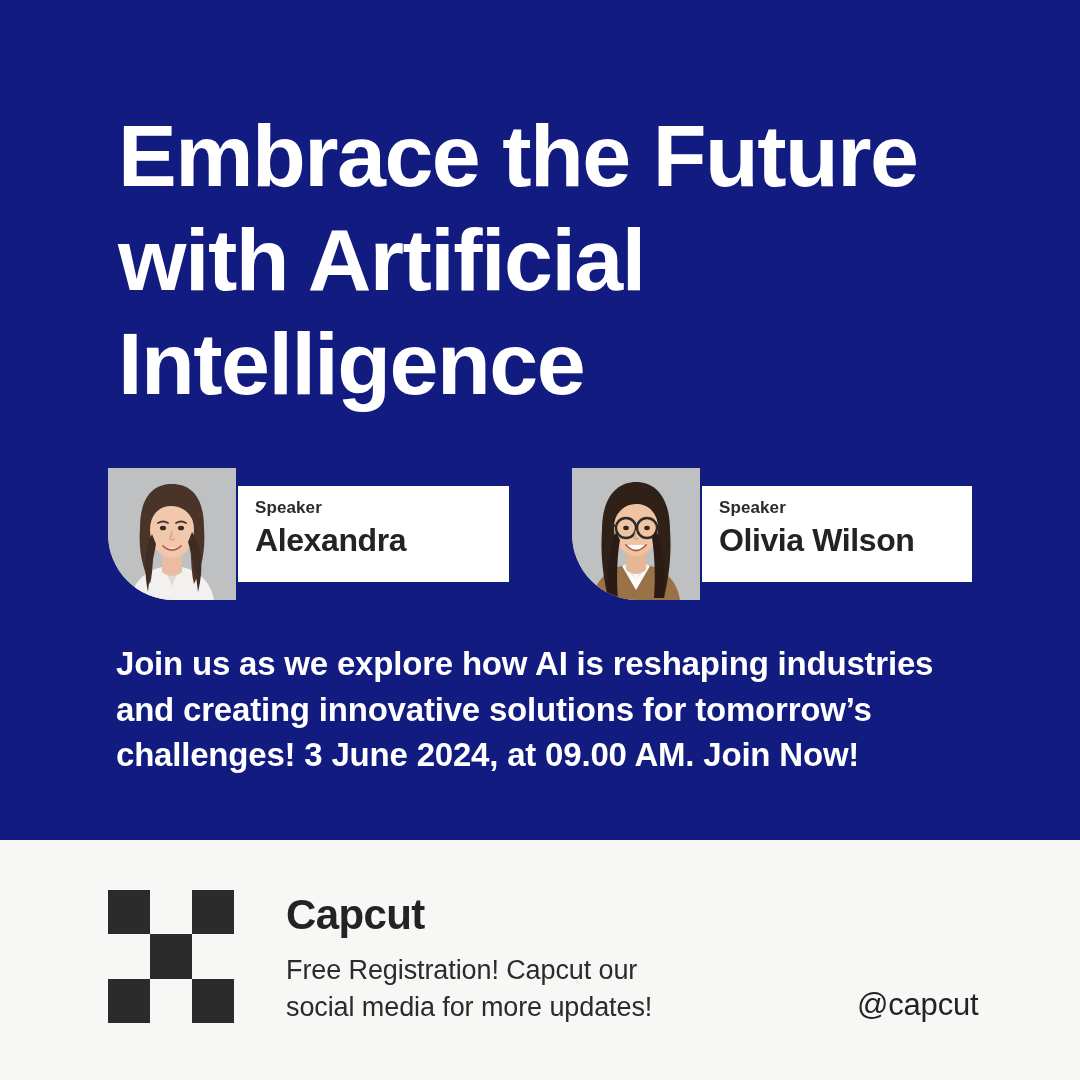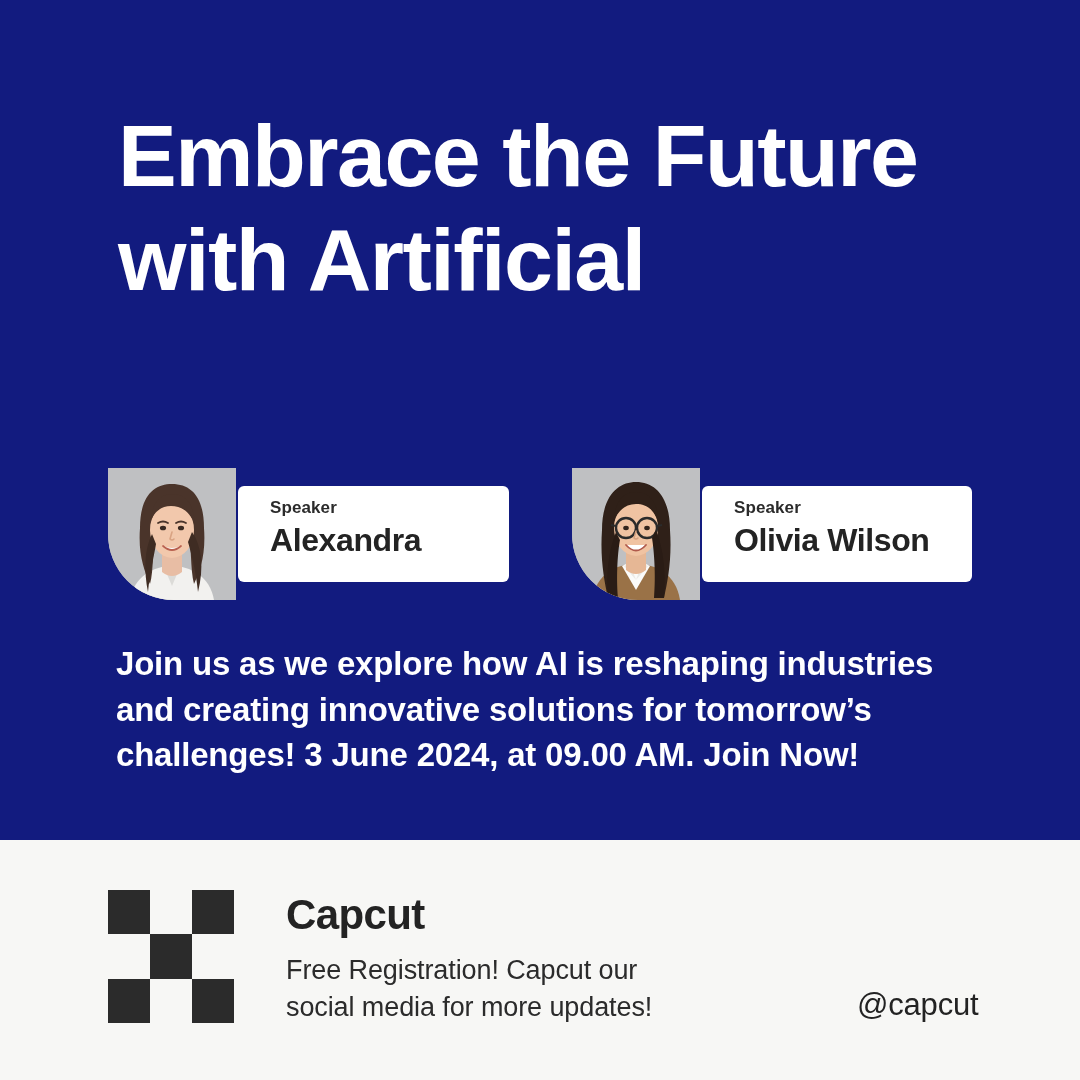--- a/index.html
+++ b/index.html
@@ -63,22 +63,21 @@
   .spk-photo svg { display:block; width:128px; height:132px; }
 
   .spk-card {
     position:absolute;
     top:18px;
     left:130px;
     right:0;
     height:96px;
     background:#ffffff;
     z-index:1;
-    padding:13px 0 0 32px;
-    border-radius:6px;
+    padding:13px 0 0 17px;
   }
   .spk-role {
     color:#2b2b2b;
     font-size:17px;
     font-weight:600;
     letter-spacing:0.1px;
     line-height:1.1;
   }
   .spk-name {
     color:#232323;
@@ -157,20 +156,21 @@
 </head>
 <body>
 
 <div class="poster">
 
   <div class="hero">
 
     <h1 class="headline">
       <span class="hl-line">Embrace the Future</span>
       <span class="hl-line">with Artificial</span>
+      <span class="hl-line">Intelligence</span>
     </h1>
 
     <div class="speakers">
 
       <div class="speaker speaker-1">
         <div class="spk-photo">
           <svg viewBox="0 0 128 132" preserveAspectRatio="xMidYMid slice" aria-hidden="true">
             <rect x="0" y="0" width="128" height="132" fill="#bfc0c2"></rect>
 
             <path d="M22 132 C26 108 46 98 64 98 C82 98 102 108 106 132 Z" fill="#f2f1ef"></path>

